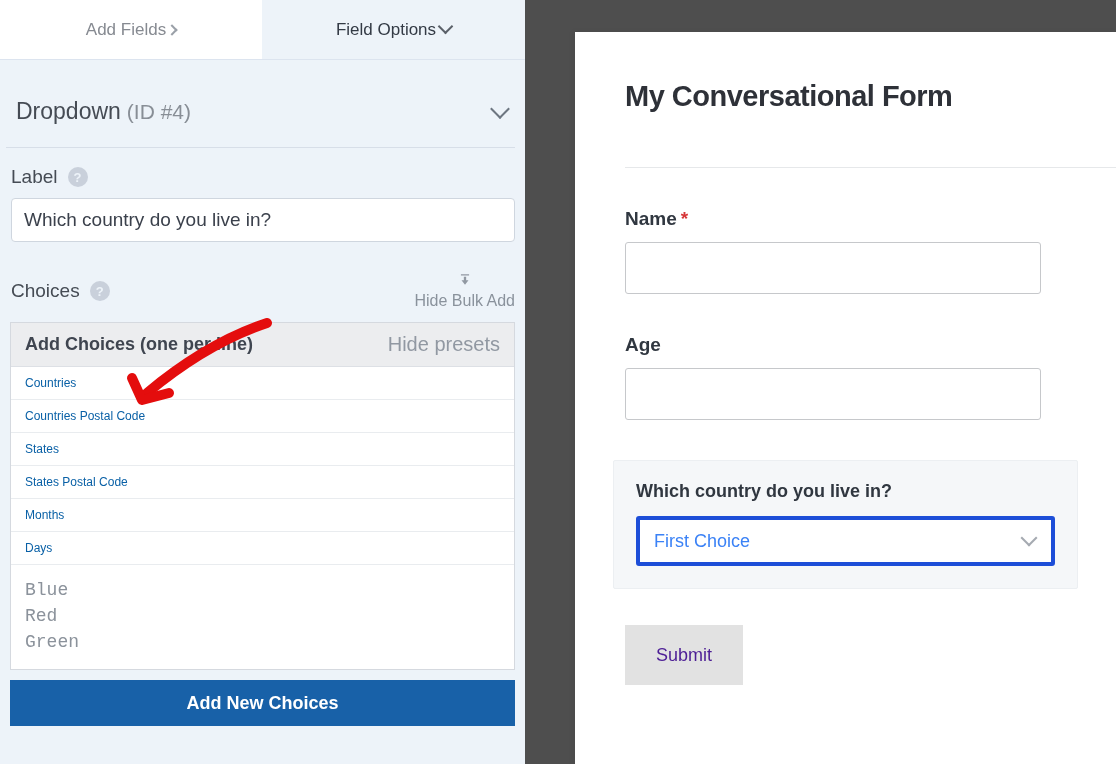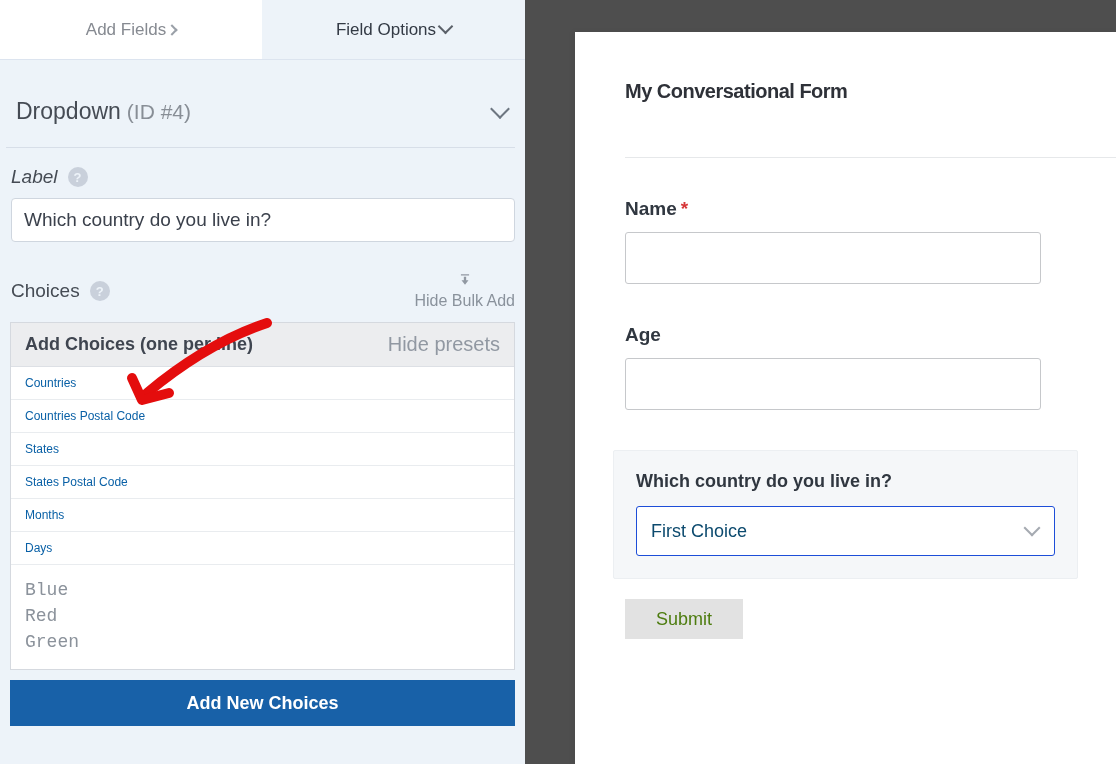--- a/index.html
+++ b/index.html
@@ -101,21 +101,20 @@
   .label-row {
     margin-top: 18px;
     padding: 0 10px 0 11px;
     display: flex;
     align-items: center;
     gap: 10px;
   }
   .label-text {
     font-size: 19px;
     color: #454b54;
-    font-style: italic;
   }
   .help-circle {
     width: 20px;
     height: 20px;
     border-radius: 50%;
     background: #c9d0db;
     color: #edf3f9;
     font-size: 13px;
     font-weight: 700;
     display: inline-flex;
@@ -223,21 +222,21 @@
     position: absolute;
     left: 575px;
     top: 32px;
     width: 541px;
     background: #ffffff;
     padding: 48px 0 0 50px;
     height: 732px;
     box-shadow: -2px 0 6px rgba(0,0,0,0.05);
   }
   .preview-title {
-    font-size: 20px;
+    font-size: 29px;
     font-weight: 800;
     color: #2e3138;
     letter-spacing: -0.5px;
   }
   .preview-divider {
     margin-top: 54px;
     border: none;
     border-top: 1px solid #e6e8ea;
     width: 100%;
   }
@@ -270,48 +269,48 @@
   .dropdown-label {
     font-size: 18px;
     font-weight: 700;
     color: #303740;
     margin-bottom: 14px;
     display:block;
   }
   .dropdown-box {
     width: 100%;
     height: 50px;
-    border: 1px solid #1d4ed8;
+    border: 4px solid #1d4ed8;
     background: #fff;
     border-radius: 3px;
     display: flex;
     align-items: center;
     padding: 0 14px;
-    color: #0c4a6e;
+    color: #3b82f6;
     font-size: 18px;
     position: relative;
     cursor: pointer;
   }
   .dropdown-caret {
     position:absolute;
     right:16px;
     width:12px;
     height:12px;
     border-right:2px solid #a5aab1;
     border-bottom:2px solid #a5aab1;
     transform:rotate(45deg);
     margin-top:-6px;
   }
 
   .submit-btn {
-    margin-top: 20px;
+    margin-top: 36px;
     width: 118px;
-    height: 40px;
+    height: 60px;
     background: #e2e2e2;
-    color: #4d7c0f;
+    color: #4c1d95;
     font-size: 18px;
     font-weight: 400;
     border:none;
     cursor: pointer;
   }
 
   
   .red-arrow {
     position:absolute;
     left:117px;

